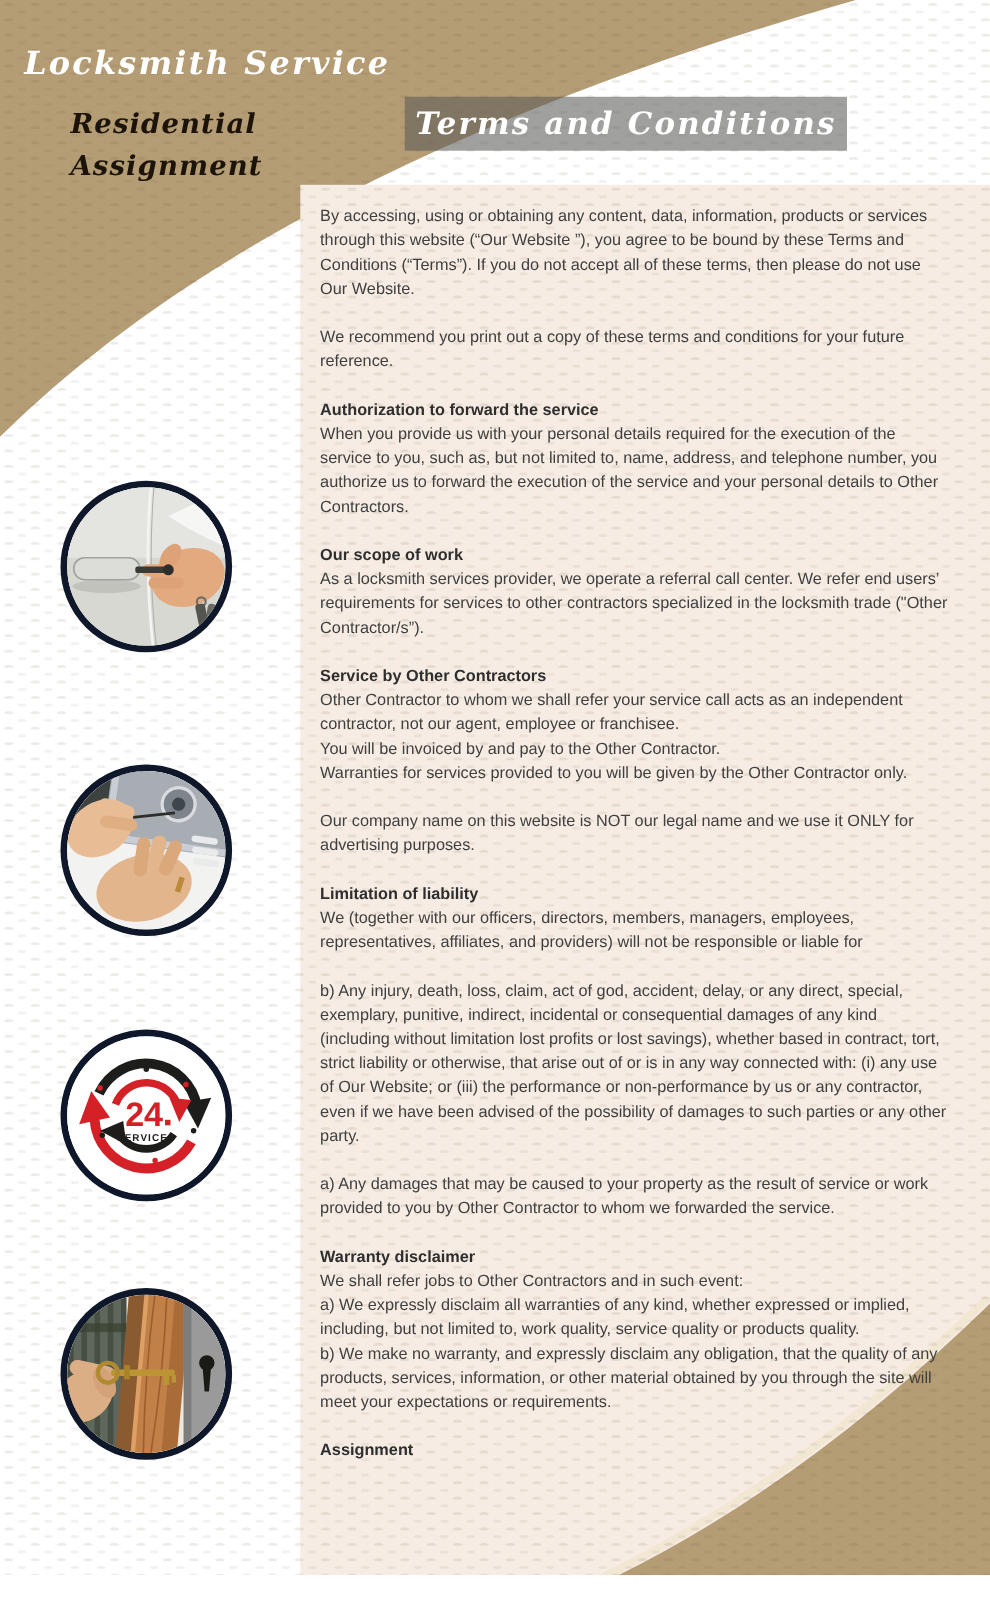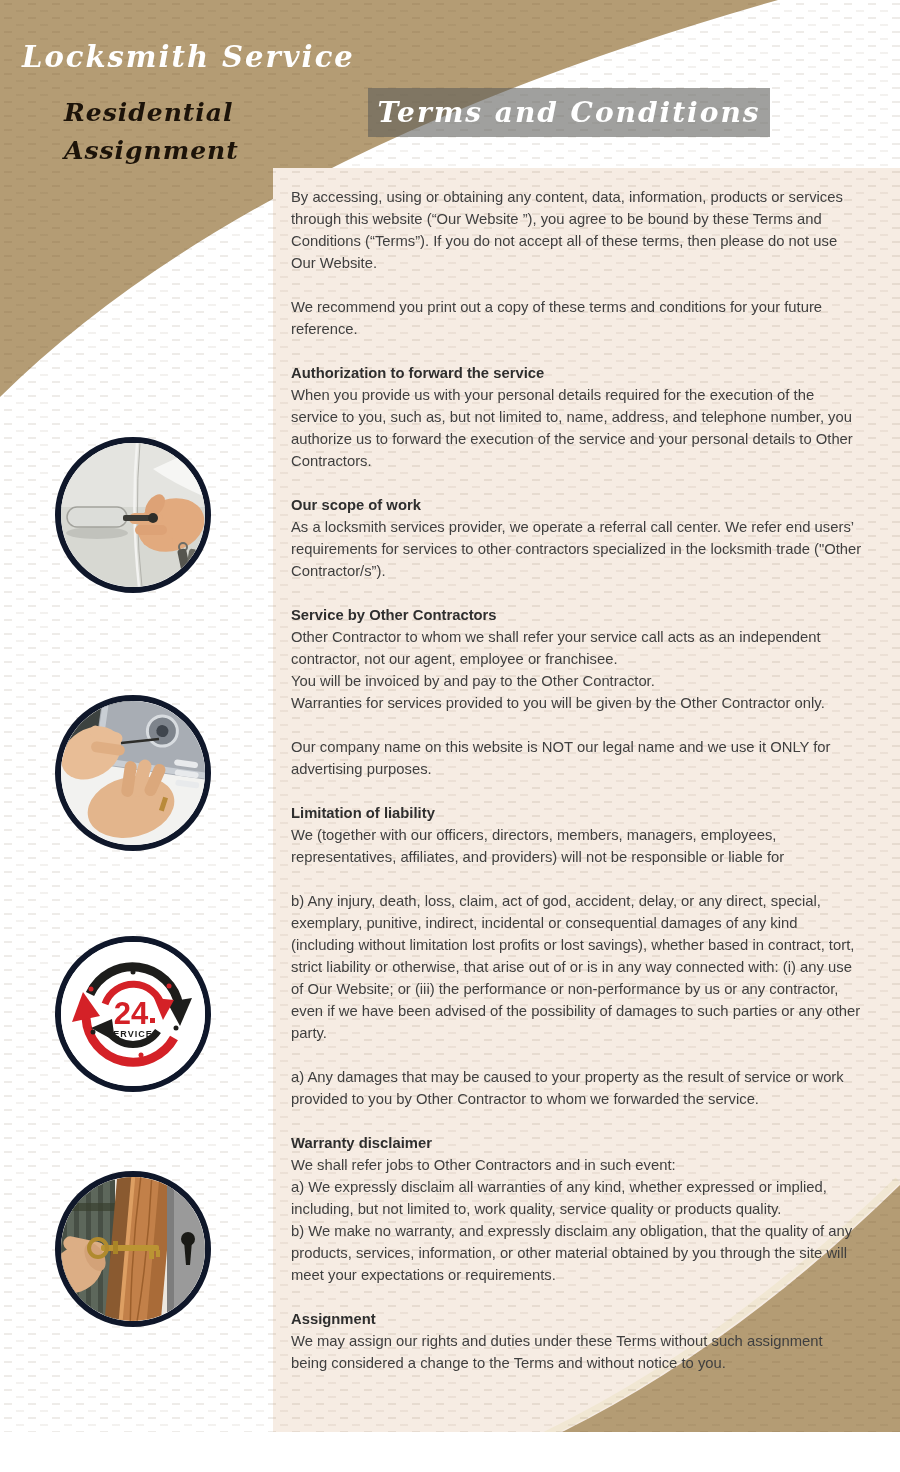--- a/index.html
+++ b/index.html
@@ -130,22 +130,20 @@
         <div class="h">Warranty disclaimer</div>
         <div class="b">We shall refer jobs to Other Contractors and in such event:
 a) We expressly disclaim all warranties of any kind, whether expressed or implied,
 including, but not limited to, work quality, service quality or products quality.
 b) We make no warranty, and expressly disclaim any obligation, that the quality of any
 products, services, information, or other material obtained by you through the site will
 meet your expectations or requirements.</div>
       </div>
       <div class="sec">
         <div class="h">Assignment</div>
-        <div class="b">We may assign our rights and duties under these Terms without such assignment
-being considered a change to the Terms and without notice to you.</div>
       </div>
     </div>
 
   <div class="circle c1">
     <svg width="144" height="144" viewBox="0 0 144 144">
       <rect width="144" height="144" fill="#d7d8d2"></rect>
       <rect width="144" height="64" fill="#e4e4e0"></rect>
       <path d="M76 0 Q70 70 78 144" fill="none" stroke="#f3f3f1" stroke-width="2.5"></path>
       <path d="M79 0 Q73 70 81 144" fill="none" stroke="#b2b2ac" stroke-width="1"></path>
       <ellipse cx="36" cy="90" rx="31" ry="6" fill="rgba(0,0,0,0.10)"></ellipse>

